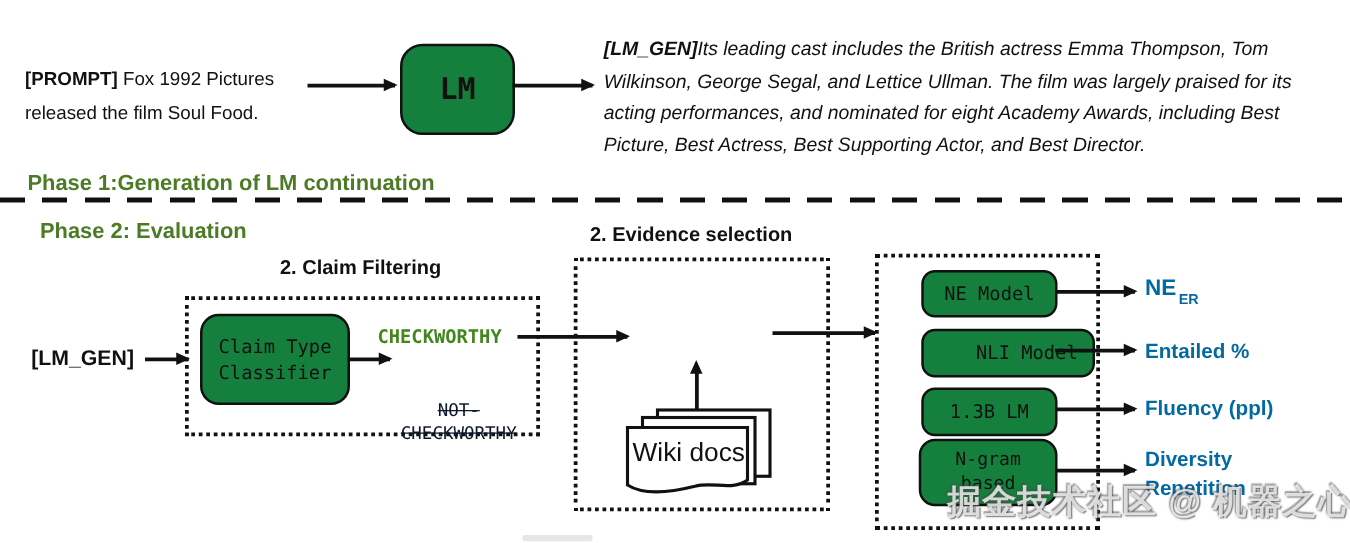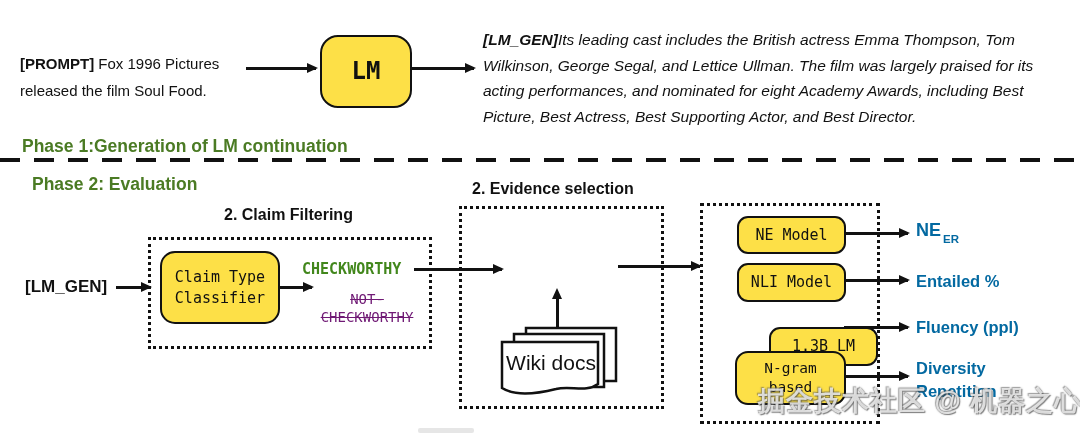--- a/index.html
+++ b/index.html
@@ -4,21 +4,21 @@
 <style>
   html,body{margin:0;padding:0;background:#fff;}
   .canvas{position:relative;width:1080px;height:434px;background:#ffffff;overflow:hidden;
           font-family:"Liberation Sans",sans-serif;color:#111;}
   .abs{position:absolute;}
   .pre{white-space:pre-line;}
   .b{font-weight:bold;}
   .mono{font-family:"DejaVu Sans Mono","Liberation Mono",monospace;}
 
   
-  .node{position:absolute;border:2.5px solid #111;border-radius:15px;background:#fde047;
+  .node{position:absolute;border:2.5px solid #111;border-radius:15px;background:#15803d;
         display:flex;align-items:center;justify-content:center;text-align:center;
         font-family:"DejaVu Sans Mono","Liberation Mono",monospace;font-size:15px;line-height:21px;}
 
   
   .dotbox{position:absolute;border:3px dotted #111;background:transparent;}
 
   
   .harrow{position:absolute;height:2.5px;background:#111;}
   .harrow::after{content:"";position:absolute;right:-2px;top:50%;transform:translateY(-50%);
         border-left:11px solid #111;border-top:5.5px solid transparent;border-bottom:5.5px solid transparent;}
@@ -29,38 +29,38 @@
   .prompt{left:20px;top:50px;width:232px;font-size:15px;line-height:27px;}
   .lmgen-par{left:483px;top:27px;width:580px;font-size:15.5px;line-height:25.5px;font-style:italic;}
 
   .phase{font-size:17.5px;font-weight:bold;color:#4b7b24;}
   .divider{left:0;top:158px;width:1080px;height:4px;
         background:repeating-linear-gradient(90deg,#111 0 20px,transparent 20px 34px);}
 
   .sec-title{position:absolute;font-size:16px;font-weight:bold;color:#111;}
 
   .checkworthy{color:#42871c;font-weight:bold;font-size:15px;}
-  .notcheck{color:#701a75;font-size:14px;line-height:18px;text-decoration:line-through;text-align:center;}
+  .notcheck{color:#0f172a;font-size:14px;line-height:18px;text-decoration:line-through;text-align:center;margin-top:30px;}
 
   .out-label{position:absolute;font-size:16.5px;font-weight:bold;color:#0369a1;}
   .sub{font-size:11.5px;font-weight:bold;position:relative;top:7px;left:2px;}
 
   .watermark{left:758px;top:383px;width:330px;font-size:27px;font-weight:bold;letter-spacing:1px;
         color:rgba(245,245,245,0.82);
         text-shadow:1px 1px 1px rgba(70,70,70,0.65),-1px -1px 1px rgba(70,70,70,0.45),0 0 2px rgba(90,90,90,0.5);
         font-family:"Liberation Sans",sans-serif;}
   .smudge{left:418px;top:428px;width:56px;height:5px;background:#d9d9d9;opacity:.65;border-radius:2px;}
 </style>
 </head>
 <body>
 
 <div class="canvas">
 
   <div class="abs prompt">
-    <span class="b">[PROMPT]</span><span> Fox 1996 Pictures released the film Soul Food.</span>
+    <span class="b">[PROMPT]</span><span> Fox 1992 Pictures released the film Soul Food.</span>
   </div>
 
   <div class="harrow" style="left:246px;top:67px;width:70px;"></div>
 
   <div class="node" style="left:320px;top:35px;width:88px;height:69px;border-radius:18px;font-size:24px;font-weight:bold;">LM</div>
 
   <div class="harrow" style="left:410px;top:67px;width:64px;"></div>
 
   <div class="abs lmgen-par">
     <span class="b">[LM_GEN]</span><span>Its leading cast includes the British actress Emma Thompson, Tom Wilkinson, George Segal, and Lettice Ullman. The film was largely praised for its acting performances, and nominated for eight Academy Awards, including Best Picture, Best Actress, Best Supporting Actor, and Best Director.</span>
@@ -98,22 +98,22 @@
   <svg class="abs" style="left:498px;top:326px;" width="125" height="75" viewBox="0 0 125 75">
     <rect x="28" y="2" width="90" height="53" fill="#fff" stroke="#111" stroke-width="2.5"></rect>
     <rect x="16" y="8" width="90" height="53" fill="#fff" stroke="#111" stroke-width="2.5"></rect>
     <path d="M4,16 L100,16 L100,58 C88,67 72,59 58,63 C42,67 18,71 4,62 Z" fill="#fff" stroke="#111" stroke-width="2.5"></path>
   </svg>
   <div class="abs" style="left:505px;top:351px;width:92px;text-align:center;font-size:21px;">Wiki docs</div>
 
   <div class="dotbox" style="left:700px;top:203px;width:174px;height:215px;"></div>
 
   <div class="node" style="left:737px;top:216px;width:105px;height:34px;border-radius:11px;">NE Model</div>
-  <div class="node" style="left:737px;top:263px;width:105px;height:35px;border-radius:11px;">NLI Model</div>
-  <div class="node" style="left:737px;top:327px;width:105px;height:35px;border-radius:11px;margin-left:32px;">1.3B LM</div>
+  <div class="node" style="left:737px;top:263px;width:105px;height:35px;border-radius:11px;padding-left:30px;">NLI Model</div>
+  <div class="node" style="left:737px;top:310px;width:105px;height:35px;border-radius:11px;">1.3B LM</div>
   <div class="node pre" style="left:735px;top:351px;width:107px;height:50px;border-radius:13px;font-size:14.5px;line-height:19px;">N-gram
 based</div>
 
   <div class="harrow" style="left:844px;top:232px;width:64px;"></div>
   <div class="harrow" style="left:844px;top:279px;width:64px;"></div>
   <div class="harrow" style="left:844px;top:326px;width:64px;"></div>
   <div class="harrow" style="left:844px;top:375px;width:64px;"></div>
 
   <div class="out-label" style="left:916px;top:220px;font-size:18px;">
     <span>NE</span><span class="sub">ER</span>

